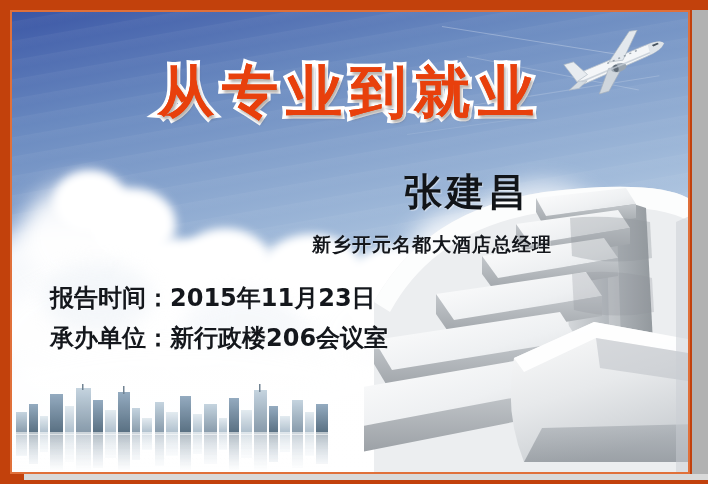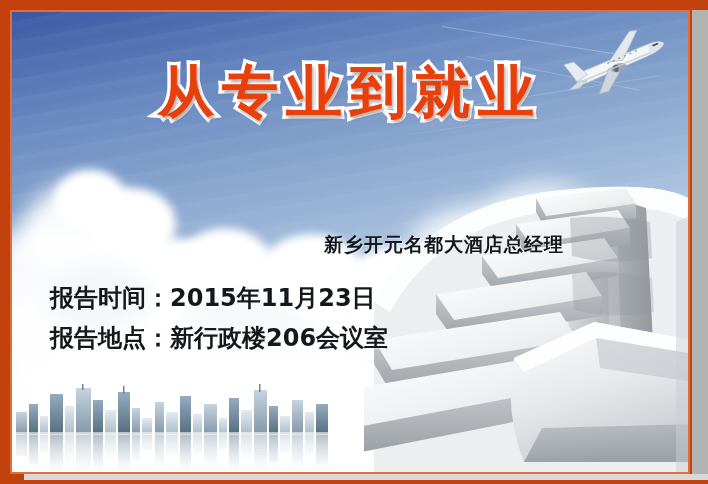--- a/index.html
+++ b/index.html
@@ -86,21 +86,21 @@
   }
 
   
   #speaker-name{
     position:absolute;left:330px;top:160px;width:250px;text-align:center;
     font-family:"DejaVu Sans",sans-serif;font-weight:bold;
     font-size:38px;letter-spacing:4px;color:#111418;line-height:1.1;
     text-shadow:1px 1px 1px rgba(255,255,255,.5);
   }
   #speaker-role{
-    position:absolute;left:282px;top:222px;width:300px;text-align:center;
+    position:absolute;left:300px;top:222px;width:300px;
     font-family:"DejaVu Sans",sans-serif;font-weight:bold;
     font-size:19px;letter-spacing:1px;color:#14171c;line-height:1.1;
     text-shadow:1px 1px 1px rgba(255,255,255,.5);
   }
 
   
   #info{
     position:absolute;left:38px;top:266px;
     font-family:"DejaVu Sans",sans-serif;font-weight:bold;
     font-size:24px;color:#14171c;line-height:1.68;letter-spacing:0px;
@@ -329,21 +329,22 @@
           <use href="#city"></use>
         </g>
         <rect x="0" y="50" width="320" height="36" fill="url(#fadeDown)"></rect>
         <rect x="0" y="48" width="320" height="3" fill="#ffffff" opacity=".6"></rect>
       </svg>
     </div>
 
     <div id="title">从专业到就业</div>
     <div id="title-fill">从专业到就业</div>
 
+    <div id="speaker-name">张建昌</div>
     <div id="speaker-role">新乡开元名都大酒店总经理</div>
 
     <div id="info">
       <div class="row">报告时间：2015年11月23日</div>
-      <div class="row">报告地点：新行政楼206会议室</div>
+      <div class="row">承办单位：新行政楼206会议室</div>
     </div>
 
   </div>
 </div>
 
 </body></html>

